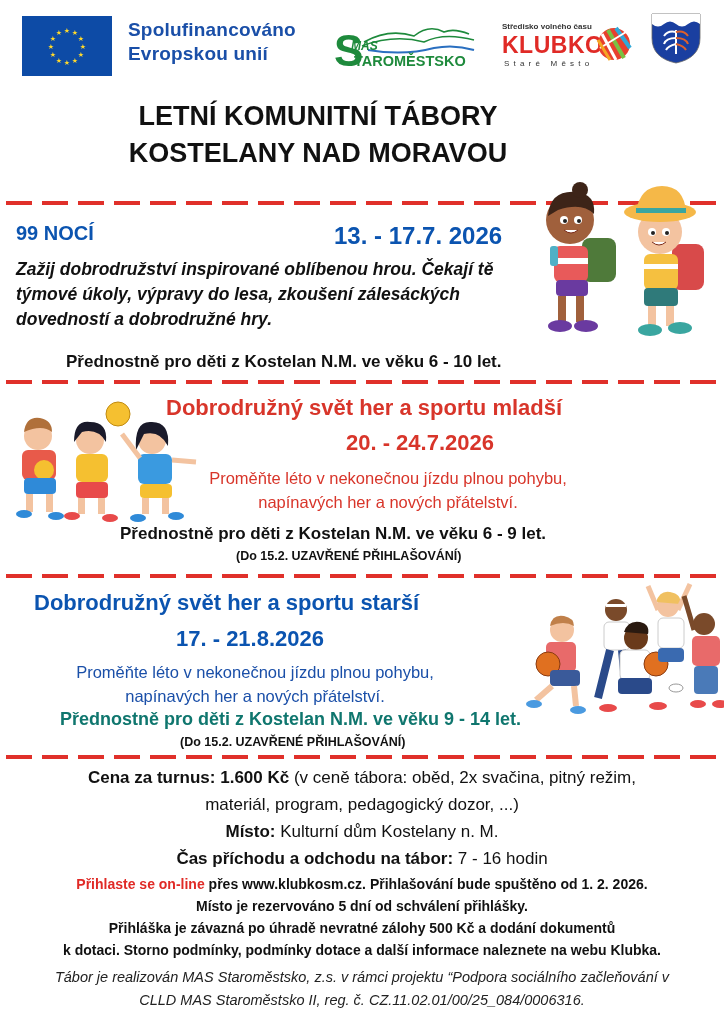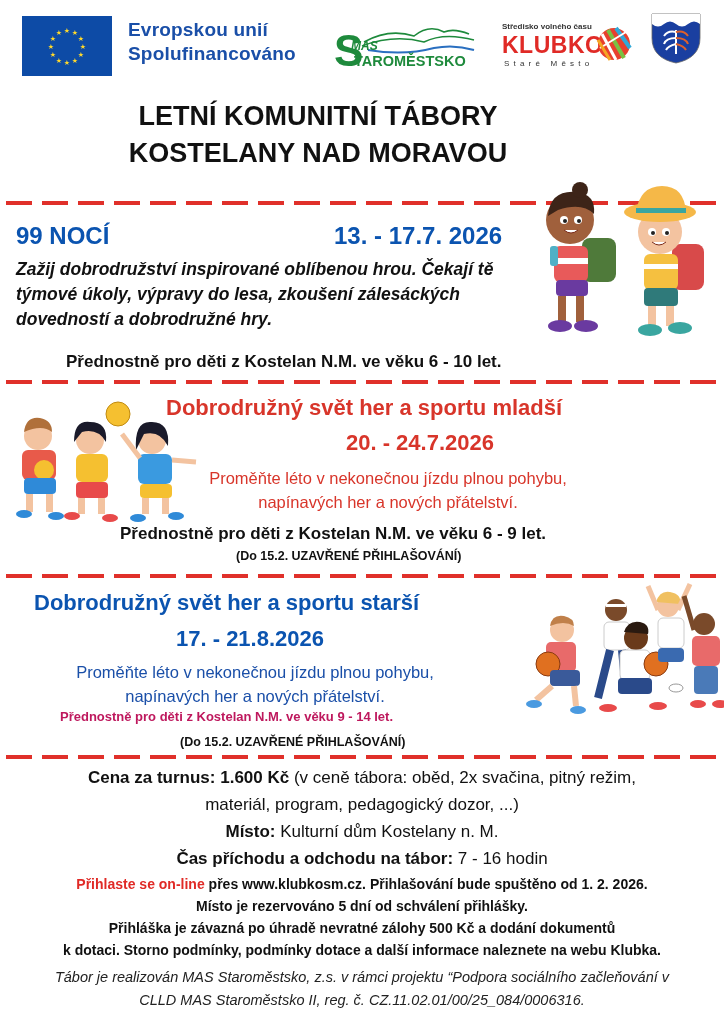--- a/index.html
+++ b/index.html
@@ -21,37 +21,37 @@
   .crest { left: 650px; top: 12px; width: 52px; height: 52px; }
 
   
   .title { left: 0; top: 98px; width: 636px; text-align: center; font-family: "Liberation Sans", sans-serif; font-weight: bold; font-size: 27px; line-height: 37px; color: #111; }
 
   
   .dashes { left: 6px; width: 712px; height: 6px; }
   .dashes svg { display: block; width: 100%; height: 100%; }
 
   
-  .s1-name { left: 16px; top: 222px; font-size: 24px; font-weight: bold; color: #0b54b0; }
+  .s1-name { left: 16px; top: 222px; font-size: 20px; font-weight: bold; color: #0b54b0; }
   .s1-date { left: 334px; top: 222px; font-size: 24px; font-weight: bold; color: #0b54b0; }
   .s1-desc { left: 16px; top: 257px; width: 530px; font-size: 17.5px; font-weight: bold; font-style: italic; line-height: 25px; color: #111; }
   .s1-pref { left: 66px; top: 352px; font-size: 17px; font-weight: bold; color: #111; white-space: nowrap; }
 
   
   .s2-name { left: 166px; top: 395px; font-size: 22px; font-weight: bold; color: #d8352a; white-space: nowrap; }
   .s2-date { left: 300px; top: 430px; width: 240px; text-align: center; font-size: 22px; font-weight: bold; color: #d8352a; }
   .s2-desc { left: 180px; top: 466px; width: 416px; text-align: center; font-size: 16.5px; line-height: 24px; color: #d8352a; }
   .s2-pref { left: 120px; top: 524px; font-size: 17px; font-weight: bold; color: #111; white-space: nowrap; }
   .s2-note { left: 236px; top: 549px; font-size: 12.5px; font-weight: bold; color: #111; white-space: nowrap; }
 
   
   .s3-name { left: 34px; top: 590px; font-size: 22px; font-weight: bold; color: #0b54b0; white-space: nowrap; }
   .s3-date { left: 176px; top: 626px; font-size: 22px; font-weight: bold; color: #0b54b0; white-space: nowrap; }
   .s3-desc { left: 40px; top: 660px; width: 430px; text-align: center; font-size: 16.5px; line-height: 24px; color: #1a4fa8; }
-  .s3-pref { left: 60px; top: 709px; font-size: 13px; font-weight: bold; color: #be185d; white-space: nowrap; }
+  .s3-pref { left: 60px; top: 709px; font-size: 18px; font-weight: bold; color: #0f766e; white-space: nowrap; }
   .s3-note { left: 180px; top: 735px; font-size: 12.5px; font-weight: bold; color: #111; white-space: nowrap; }
 
   
   .info { left: 0; top: 764px; width: 724px; text-align: center; font-size: 17px; line-height: 27px; color: #111; }
   .info b { font-weight: bold; }
   .info .light { font-weight: normal; }
 
   .reg { left: 0; top: 873px; width: 724px; text-align: center; font-size: 14px; font-weight: bold; line-height: 22px; color: #111; }
   .reg .red { color: #e02a26; }
 
@@ -79,22 +79,22 @@
       <text x="45" y="49">★</text>
         <text x="37" y="47">★</text>
         <text x="31" y="41">★</text>
       <text x="29" y="33">★</text>
         <text x="31" y="25">★</text>
         <text x="37" y="19">★</text>
     </g>
   </svg>
 </div>
 <div class="abs eu-text">
+  <div>Spolufinancováno</div>
   <div>Evropskou unií</div>
-  <div>Spolufinancováno</div>
 </div>
 
 <div class="abs mas-logo">
   <svg viewBox="0 0 150 52" width="150" height="52">
     <path d="M30 22 Q55 8 80 16 Q95 4 110 12 Q120 8 135 14" stroke="#1e8a3c" stroke-width="1.6" fill="none"></path>
     <path d="M28 26 Q60 14 90 22 Q110 12 140 20" stroke="#1e8a3c" stroke-width="1.4" fill="none"></path>
     <path d="M34 30 Q70 36 100 28 Q120 24 140 30" stroke="#2a6fc0" stroke-width="2" fill="none"></path>
     <text x="0" y="46" font-family="Liberation Sans, sans-serif" font-weight="bold" font-size="44" fill="#1e8a3c">S</text>
     <text x="17" y="30" font-family="Liberation Sans, sans-serif" font-weight="bold" font-style="italic" font-size="12" fill="#1e8a3c">MAS</text>
     <text x="20" y="46" font-family="Liberation Sans, sans-serif" font-weight="bold" font-size="14.5" fill="#1e8a3c">TAROMĚSTSKO</text>

